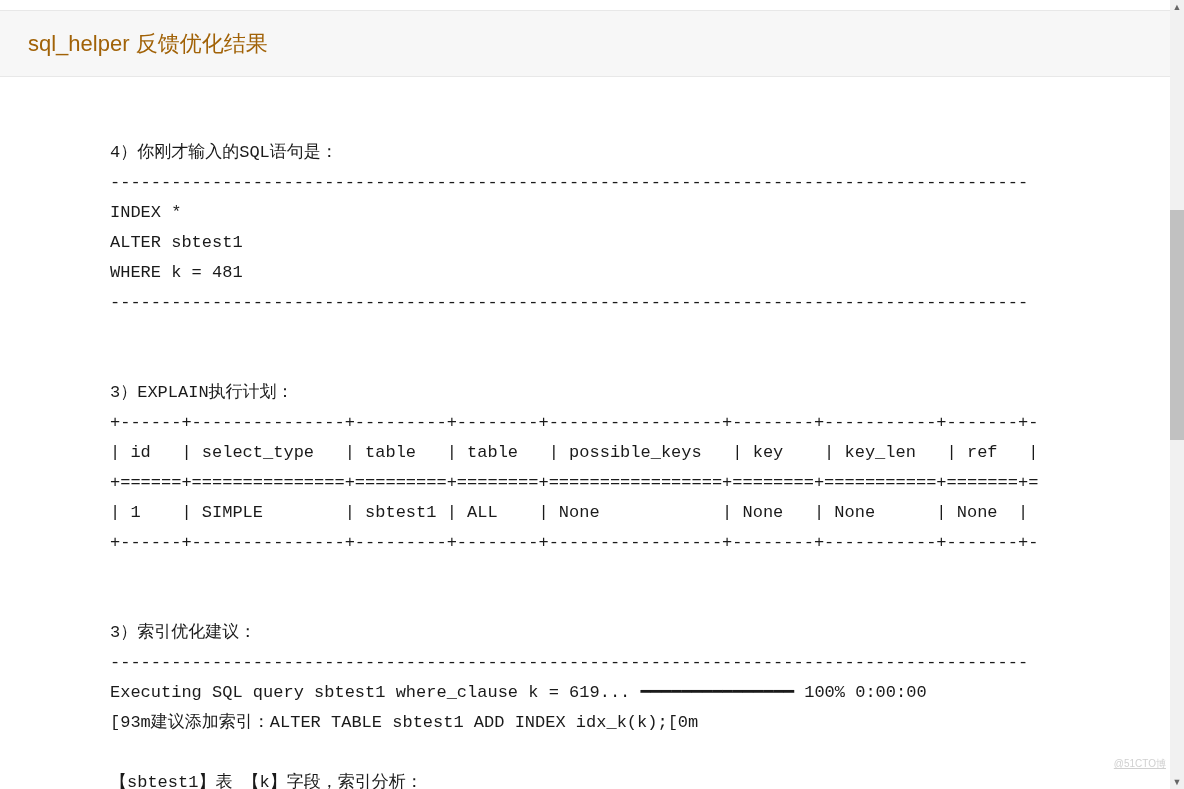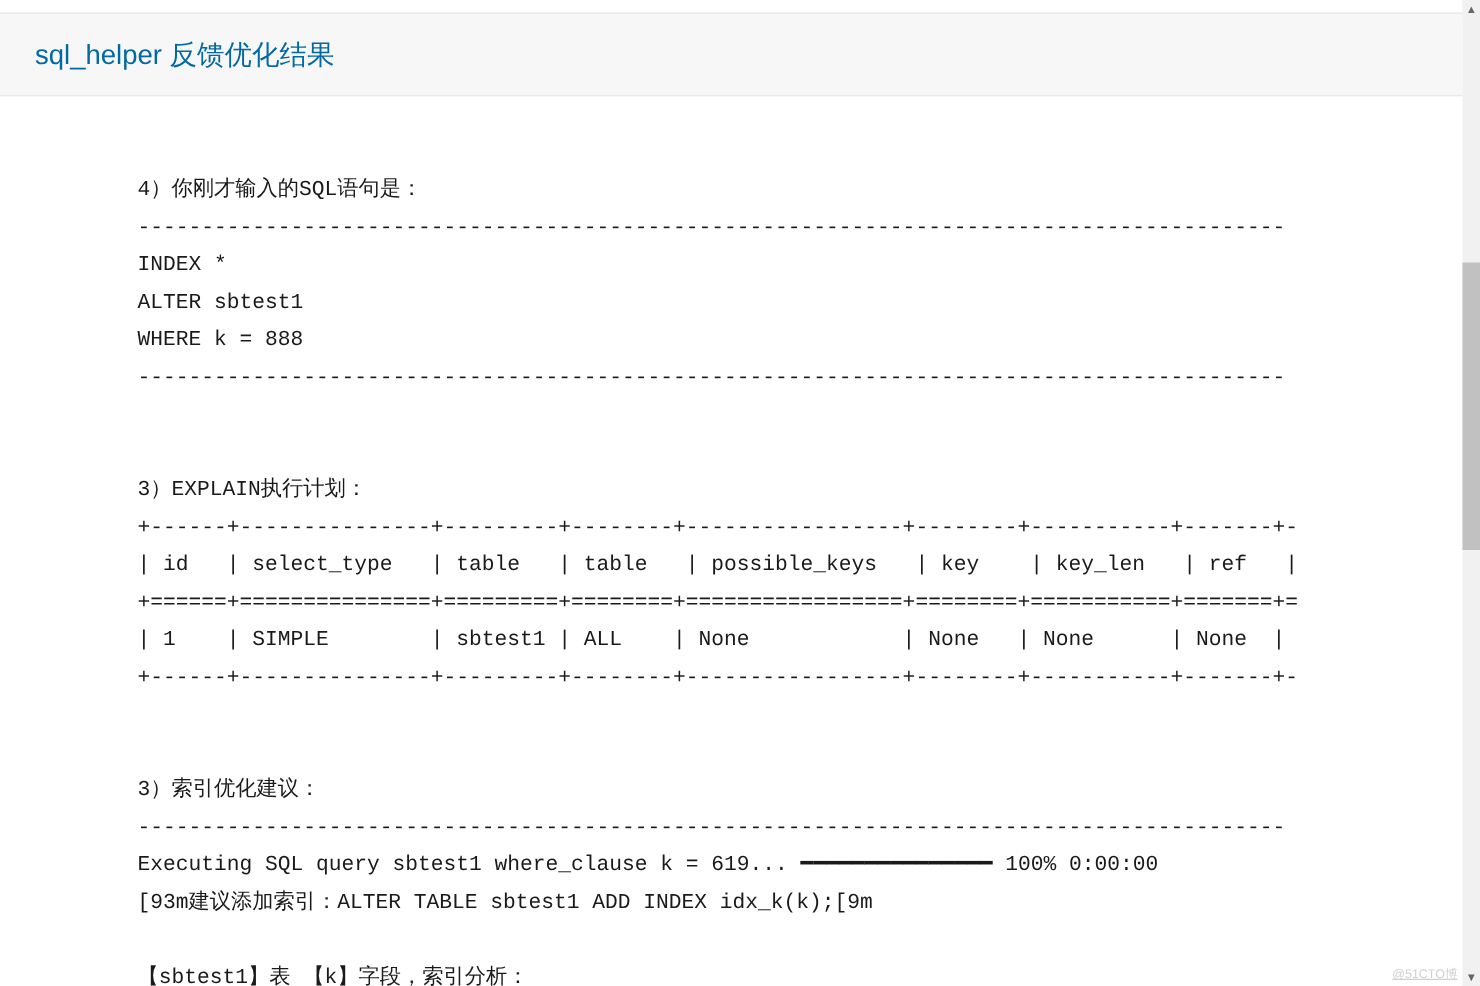--- a/index.html
+++ b/index.html
@@ -56,73 +56,73 @@
     background: #f7f7f7;
     border-top: 1px solid #e8e8e8;
     border-bottom: 1px solid #e8e8e8;
     display: flex;
     align-items: center;
     padding-left: 28px;
   }
   .header-title {
     font-size: 22px;
     font-weight: 400;
-    color: #0369a1;
+    color: #a16207;
   }
   .content {
     position: absolute;
     left: 110px;
     top: 108px;
     width: 960px;
     font-family: "Consolas", "Courier New", monospace;
     font-size: 17px;
     line-height: 30px;
     color: #1a1a1a;
     white-space: pre;
   }
   .watermark {
     position: absolute;
     right: 18px;
-    bottom: 3px;
+    bottom: 18px;
     font-size: 10px;
     color: #d0d0d0;
     font-family: Arial, sans-serif;
     text-decoration: underline;
   }
 </style>
 </head>
 <body>
 
 <div class="viewport">
 
   <div class="header-bar">
     <span class="header-title">sql_helper 反馈优化结果</span>
   </div>
 
   <div class="content">
 <span>4）你刚才输入的SQL语句是：</span>
 <span>------------------------------------------------------------------------------------------</span>
 <span>INDEX *</span>
 <span>ALTER sbtest1</span>
-<span>WHERE k = 888</span>
+<span>WHERE k = 481</span>
 <span>------------------------------------------------------------------------------------------</span>
 
 
 <span>3）EXPLAIN执行计划：</span>
 <span>+------+---------------+---------+--------+-----------------+--------+-----------+-------+-</span>
 <span>| id   | select_type   | table   | table   | possible_keys   | key    | key_len   | ref   |</span>
 <span>+======+===============+=========+========+=================+========+===========+=======+=</span>
 <span>| 1    | SIMPLE        | sbtest1 | ALL    | None            | None   | None      | None  |</span>
 <span>+------+---------------+---------+--------+-----------------+--------+-----------+-------+-</span>
 
 
 <span>3）索引优化建议：</span>
 <span>------------------------------------------------------------------------------------------</span>
 <span>Executing SQL query sbtest1 where_clause k = 619... ━━━━━━━━━━━━━━━ 100% 0:00:00</span>
-<span>[93m建议添加索引：ALTER TABLE sbtest1 ADD INDEX idx_k(k);[9m</span>
+<span>[93m建议添加索引：ALTER TABLE sbtest1 ADD INDEX idx_k(k);[0m</span>
 
 <span>【sbtest1】表 【k】字段，索引分析：</span>
 
 </div>
 
   <div class="scrollbar-track"></div>
   <div class="scroll-arrow up">▲</div>
   <div class="scrollbar-thumb"></div>
   <div class="scroll-arrow down">▼</div>
 

